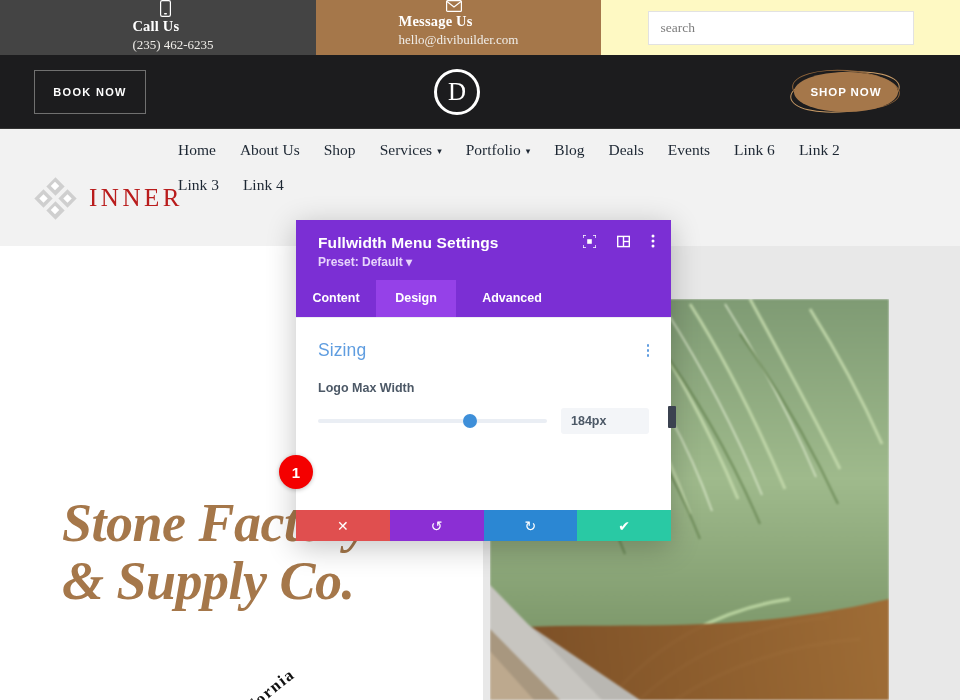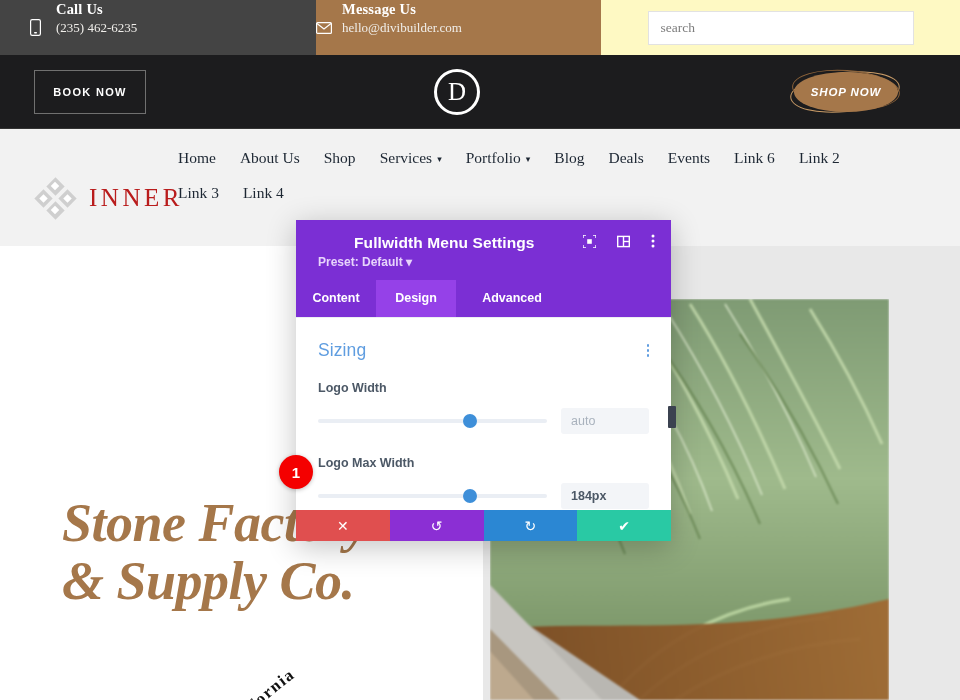--- a/index.html
+++ b/index.html
@@ -6,21 +6,21 @@
   html, body {
     width: 960px; height: 700px;
     overflow: hidden;
     background: #ffffff;
     font-family: "Liberation Sans", sans-serif;
   }
   #root { position: relative; width: 960px; height: 700px; overflow: hidden; }
 
   
   .topbar { display: flex; height: 55px; width: 960px; }
-  .topbar-col { display: flex; height: 100%; }
+  .topbar-col { display: flex; align-items: center; height: 100%; flex-direction: column; }
   .tb-dark { background: #444444; width: 316px; padding-left: 30px; }
   .tb-brown { background: #a5774a; width: 285px; }
   .tb-light { background: #fef9c3; flex: 1; display: flex; align-items: center;
               justify-content: center; }
   .tb-icon { width: 26px; color: #ffffff; font-size: 15px; line-height: 1;
              display: flex; align-items: center; justify-content: flex-start; }
   .tb-icon svg { display: block; }
   .tb-text { color: #ffffff; }
   .tb-title { font-family: "Liberation Serif", serif; font-weight: bold;
               font-size: 14.5px; letter-spacing: .2px; line-height: 1.25; }
@@ -51,32 +51,32 @@
   .shop-ring { position: absolute; left: 0; top: 4px; width: 110px; height: 40px;
                border: 1.5px solid #c79a66; border-radius: 50%;
                transform: rotate(-6deg); }
   .shop-ring2 { position: absolute; left: 2px; top: 2px; width: 108px; height: 40px;
                 border: 1.5px solid #8c6239; border-radius: 50%;
                 transform: rotate(4deg); }
   .shop-pill { position: absolute; left: 4px; top: 4px; width: 104px; height: 40px;
                background: #a5774a; border-radius: 50%; display: flex;
                align-items: center; justify-content: center; color: #fff;
                font-weight: bold; font-size: 11.5px; letter-spacing: .9px;
-               cursor: pointer; font-style: italic; }
+               cursor: pointer; }
 
   
   .navbar { position: relative; height: 117px; width: 960px; background: #f2f2f2; }
   .brand { position: absolute; left: 33px; top: 46px; display: flex;
            align-items: center; gap: 10px; }
   .brand-mark { width: 46px; height: 46px; position: relative; }
   .brand-name { font-family: "Liberation Serif", serif; font-size: 25px;
                 letter-spacing: 3.5px; color: #b91c1c; }
   .nav-links { position: absolute; left: 178px; top: 146px; width: 700px;
                display: flex; flex-wrap: wrap; column-gap: 24px; row-gap: 17px; }
-  .nav-links { top: 0; padding-top: 20px; }
+  .nav-links { top: 0; padding-top: 12px; }
   .nav-item { font-family: "Liberation Serif", serif; font-size: 15.5px;
               color: #1d2733; cursor: pointer; white-space: nowrap;
               display: flex; align-items: center; gap: 5px; }
   .caret { font-size: 9px; color: #1d2733; position: relative; top: 1px; }
 
   
   .hero { position: relative; width: 960px; height: 454px; background: #e8e8e8; }
   .hero-left { position: absolute; left: 0; top: 0; width: 483px; height: 454px;
                background: #ffffff; overflow: hidden; }
   .hero-title { position: absolute; left: 62px; top: 248px; width: 420px;
@@ -91,21 +91,21 @@
                 height: 401px; overflow: hidden; }
   .hero-photo svg { display: block; filter: blur(1.1px); }
 
   
   .modal { position: absolute; left: 296px; top: 220px; width: 375px; height: 321px;
            background: #ffffff; z-index: 30;
            box-shadow: 0 6px 28px rgba(0,0,0,.24); display: flex;
            flex-direction: column; }
   .modal-head { background: #7b2fd4; padding: 14px 17px 11px 22px; position: relative; }
   .modal-title { color: #ffffff; font-size: 15.5px; font-weight: bold;
-                 letter-spacing: .1px; margin-left: 36px; }
+                 letter-spacing: .1px; }
   .modal-preset { color: #e7d4fb; font-size: 12px; font-weight: bold;
                   margin-top: 3px; cursor: pointer; }
   .modal-head-icons { position: absolute; right: 16px; top: 14px; display: flex;
                       align-items: center; gap: 21px; }
   .mh-ico { color: #ffffff; cursor: pointer; display: flex; align-items: center; }
   .modal-tabs { display: flex; background: #7b2fd4; }
   .mtab { padding: 11px 0 12px; font-size: 12.5px; font-weight: bold;
           color: #ffffff; cursor: pointer; text-align: center; width: 80px; }
   .mtab.active { background: #9541e8; }
   .mtab.wide { width: 112px; }
@@ -372,30 +372,20 @@
     <div class="modal-body">
       <div class="sec-head">
         <div class="sec-title">Sizing</div>
         <div class="dots-v">
           <i></i>
           <i></i>
           <i></i>
         </div>
       </div>
 
-      <div class="field">
-        <div class="field-label">Logo Width</div>
-        <div class="field-row">
-          <div class="slider">
-            <div class="slider-track"></div>
-            <div class="slider-knob" style="left: 63.5%;"></div>
-          </div>
-          <input class="num-input" type="text" placeholder="auto" style="">
-        </div>
-      </div>
 
       <div class="field">
         <div class="field-label">Logo Max Width</div>
         <div class="field-row">
           <div class="slider">
             <div class="slider-track"></div>
             <div class="slider-knob" style="left: 63.5%;"></div>
           </div>
           <input class="num-input" type="text" value="184px" style="">
         </div>

